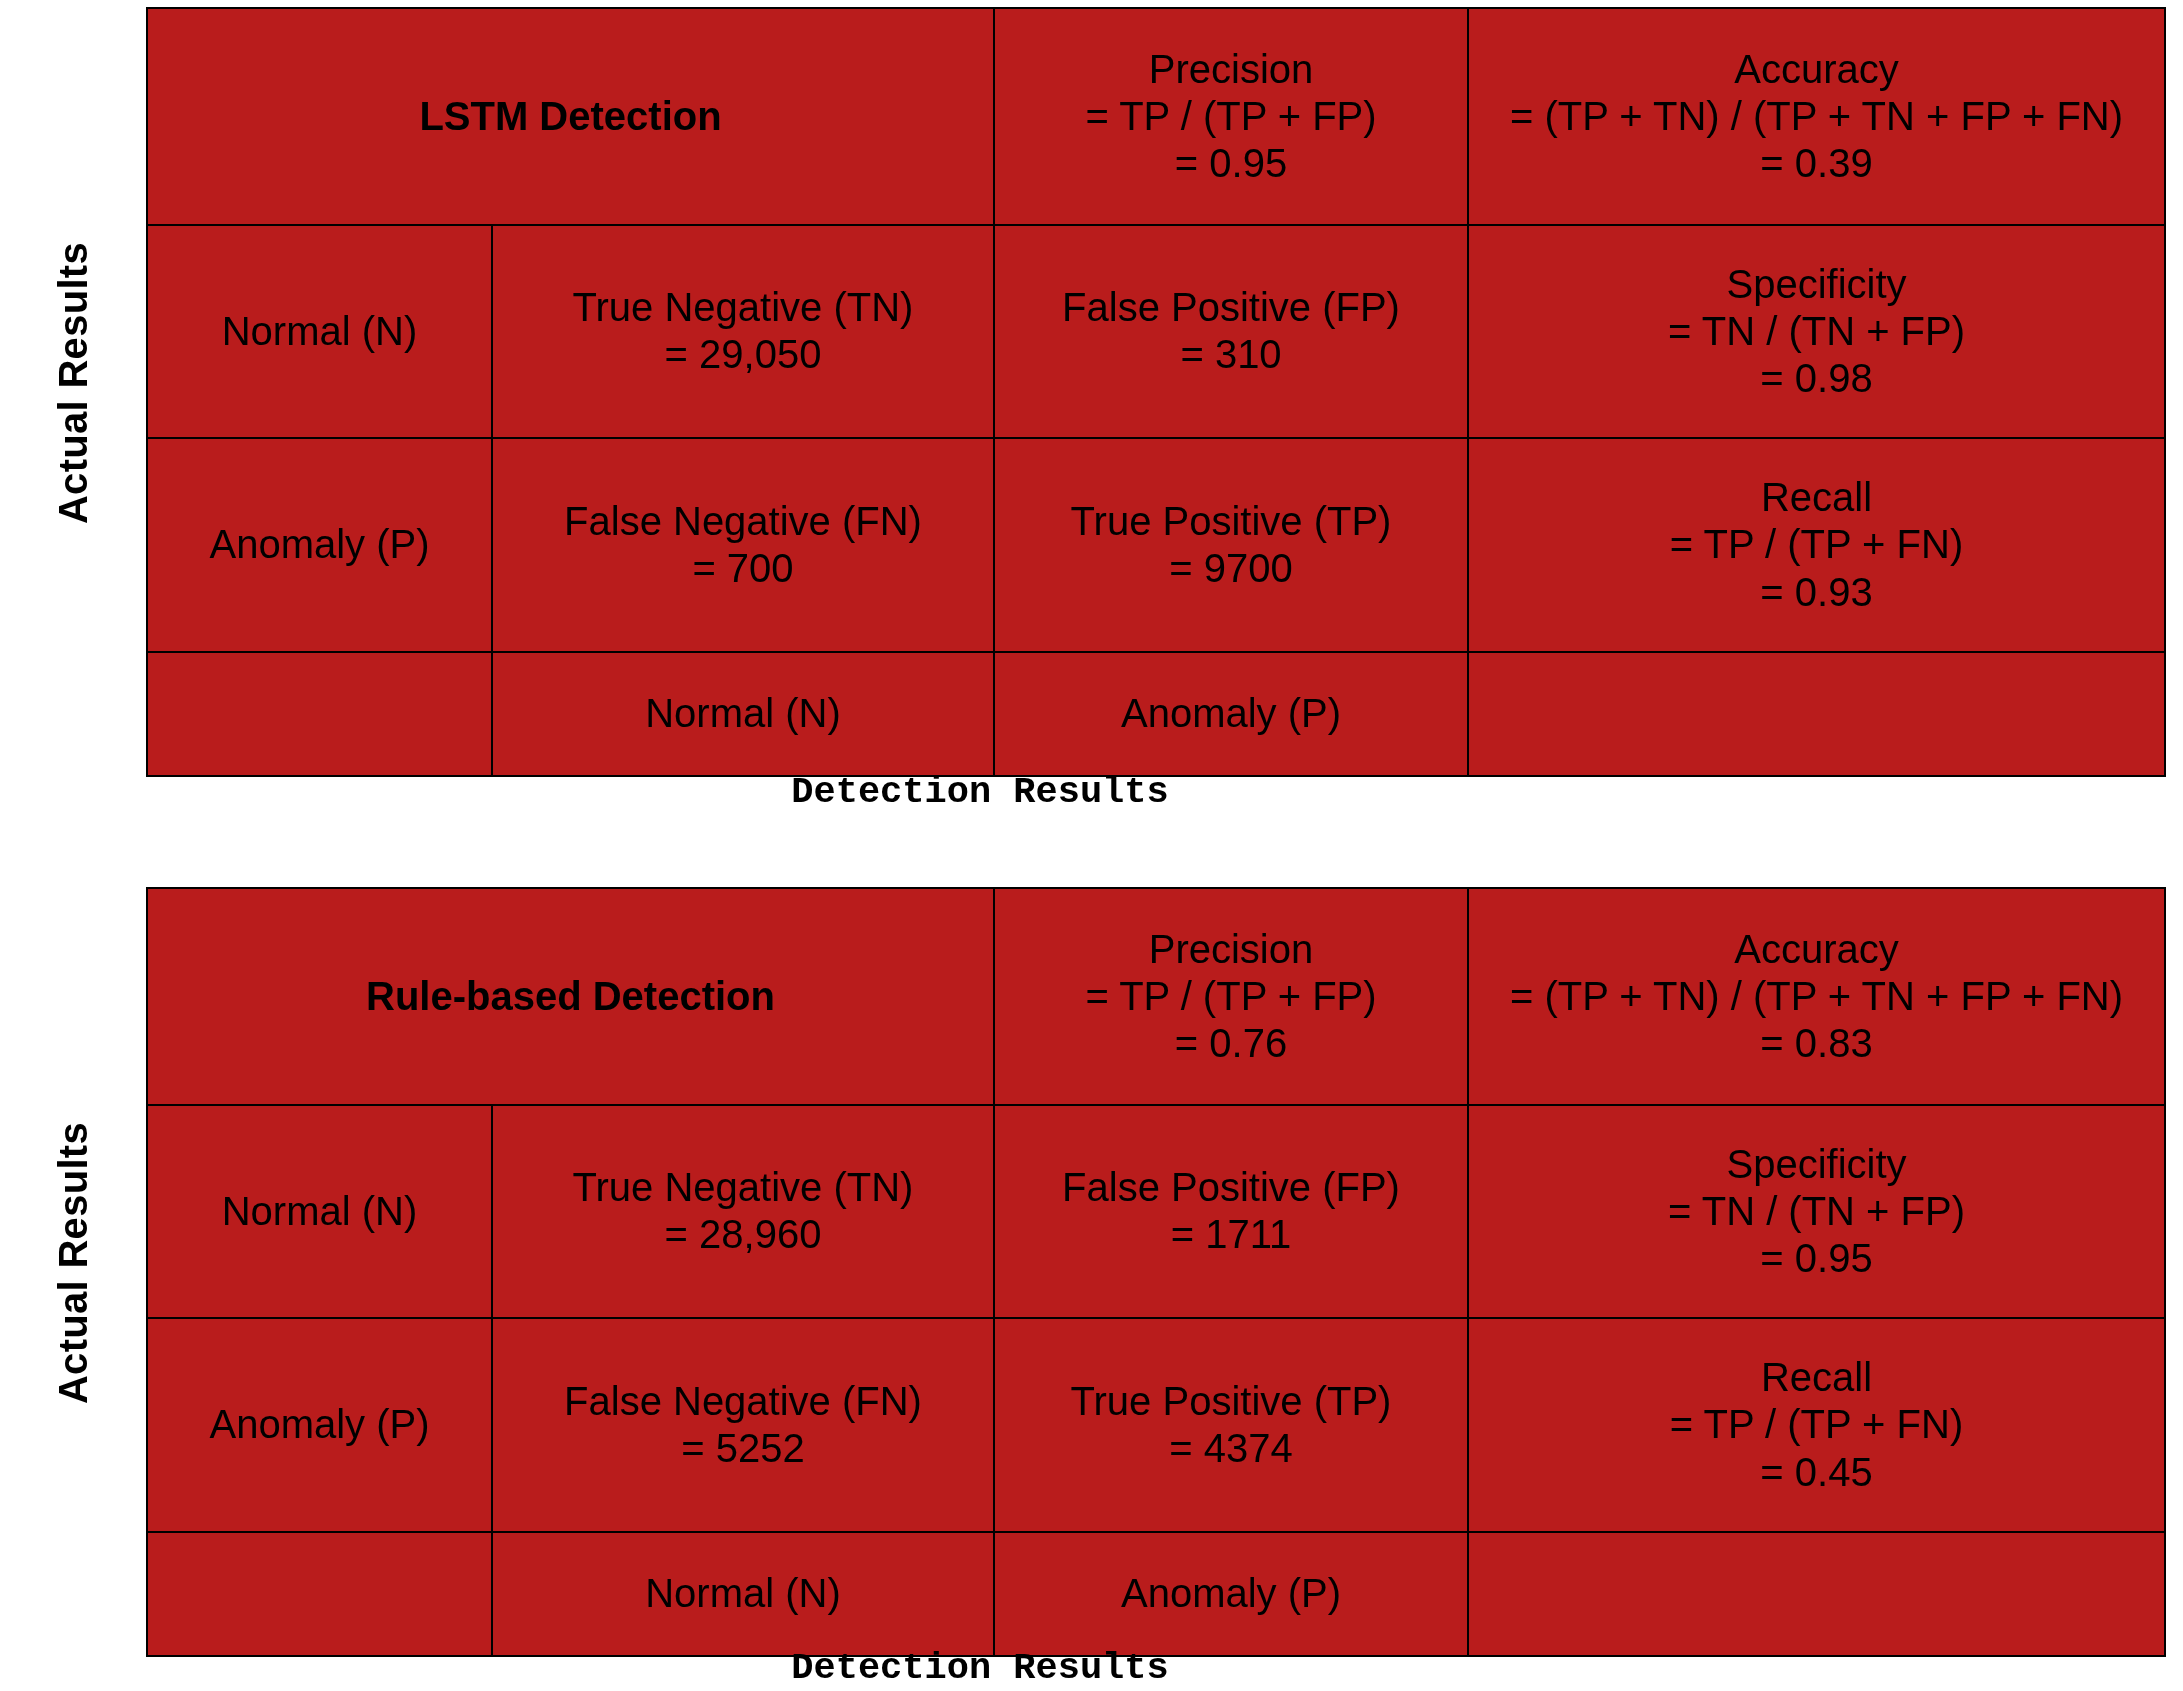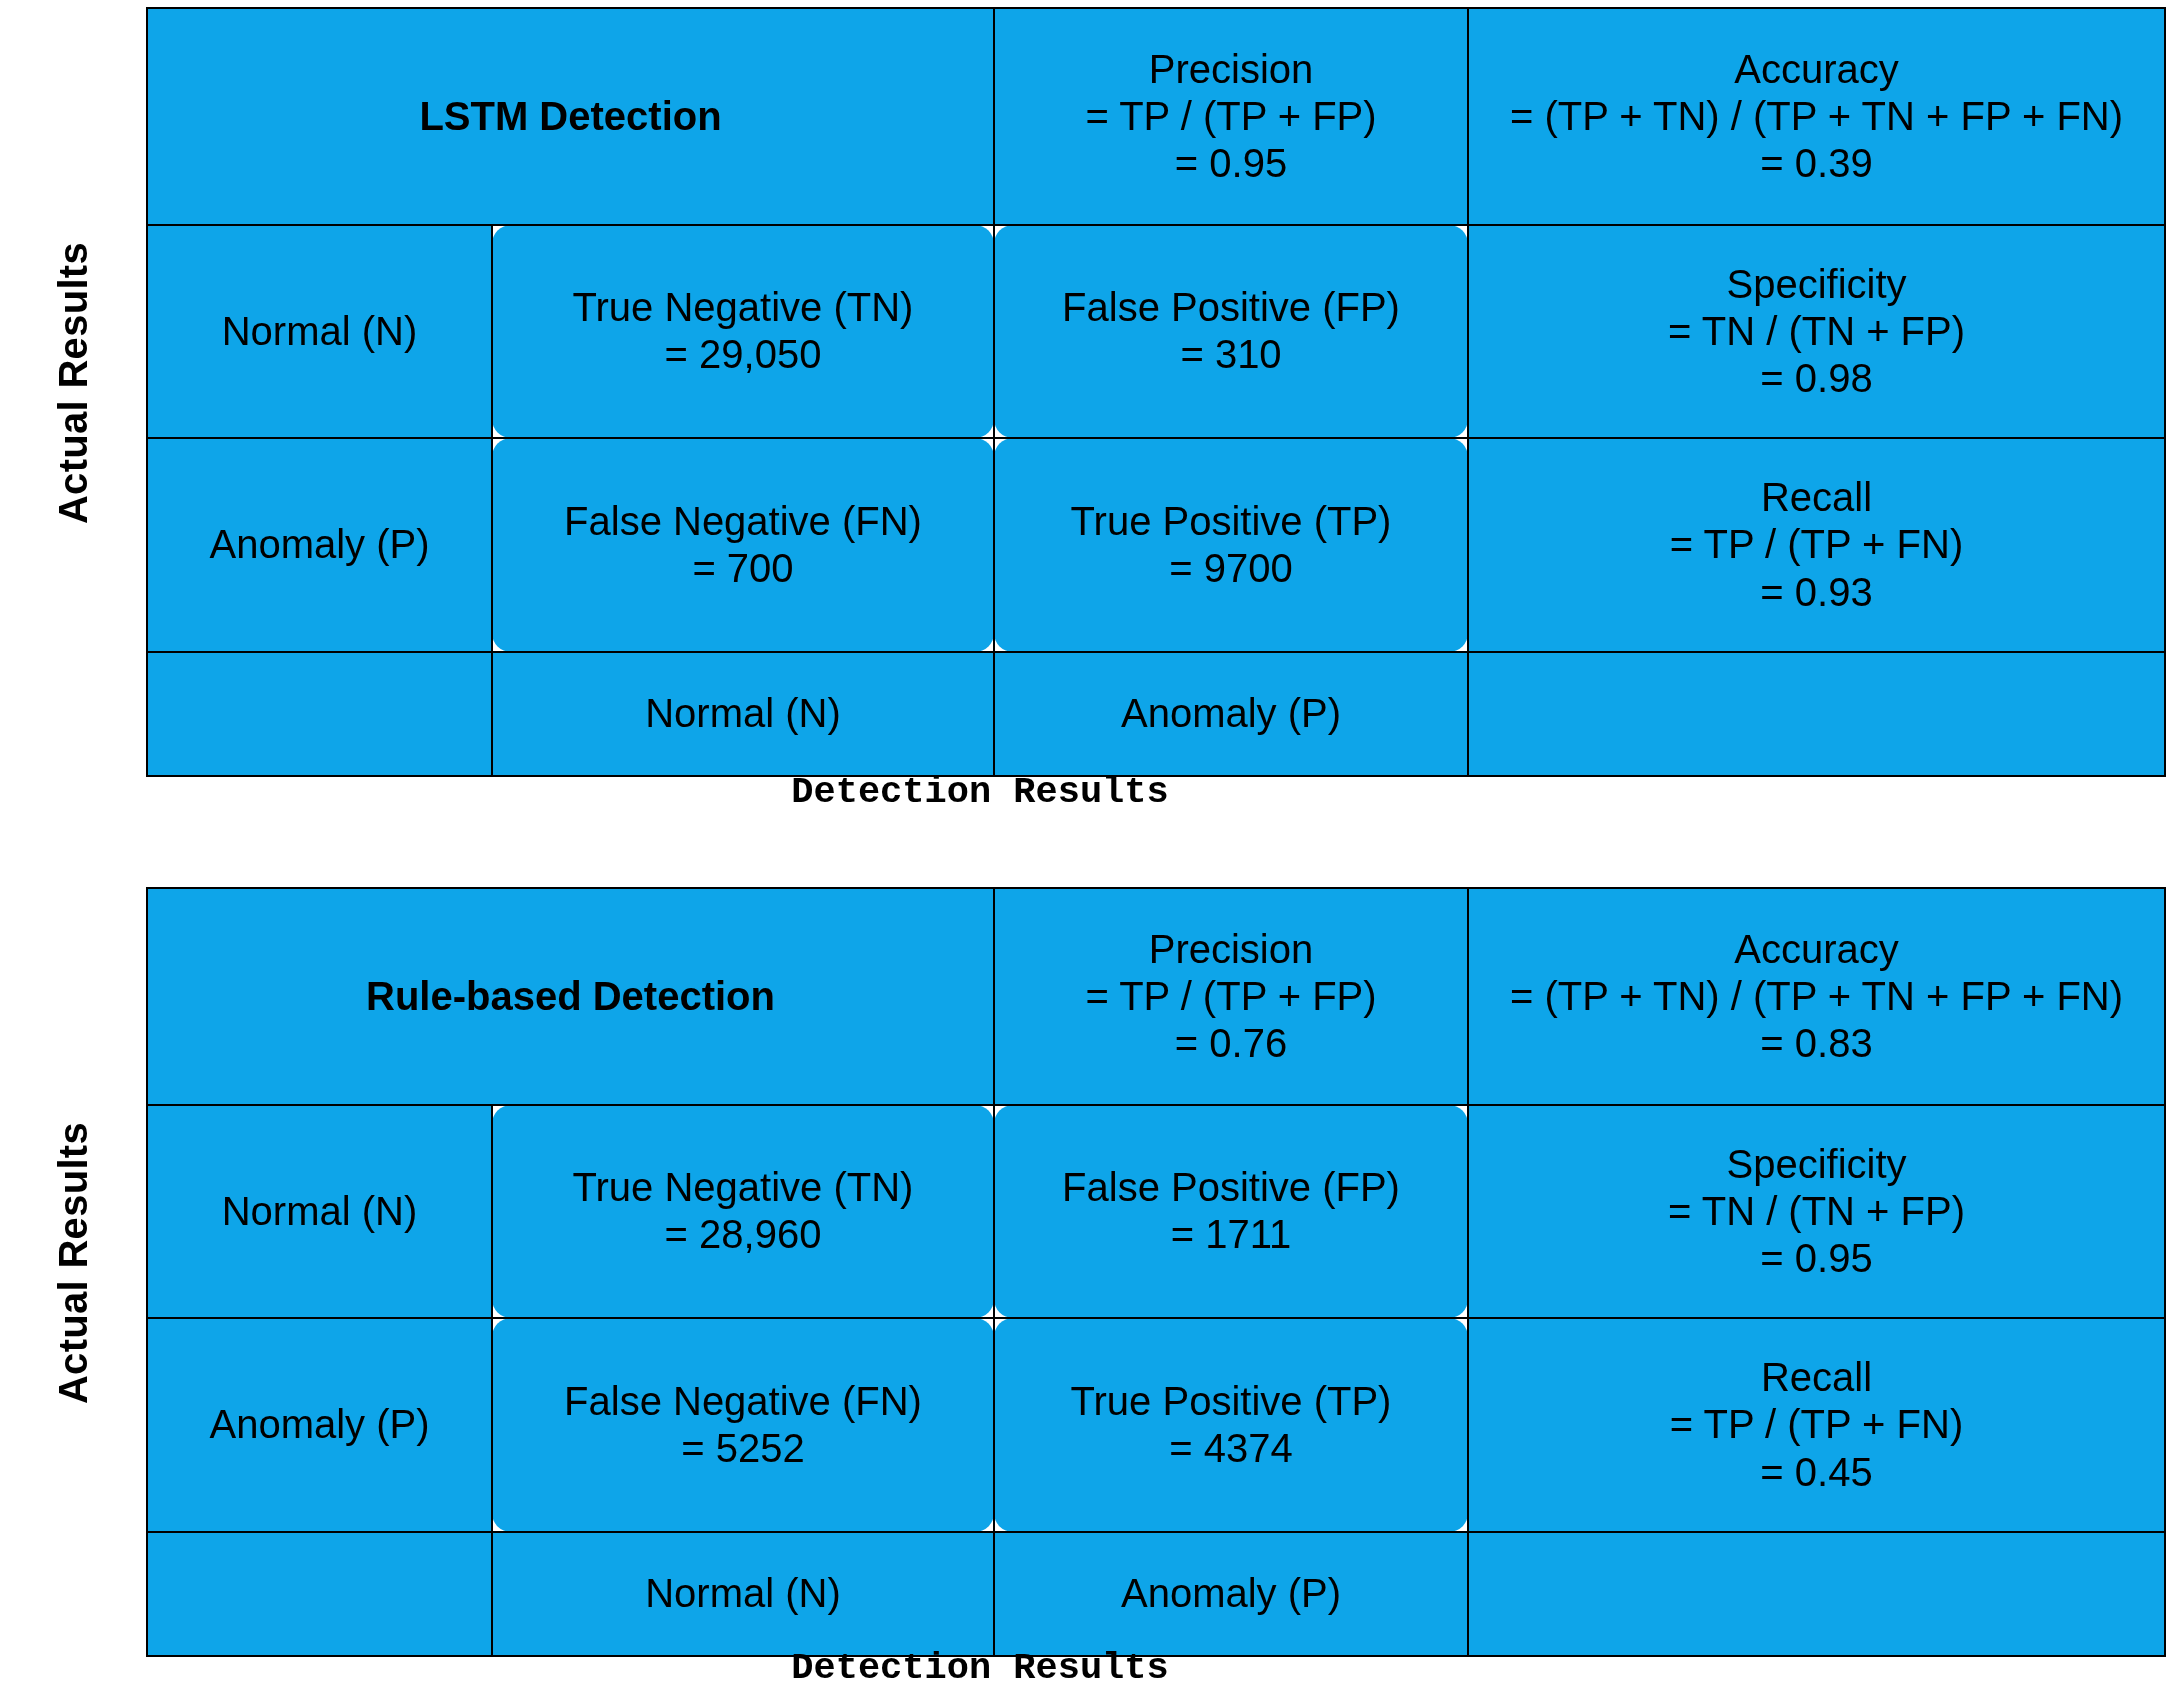--- a/index.html
+++ b/index.html
@@ -52,40 +52,39 @@
     border-collapse: collapse;
     table-layout: fixed;
   }
   table.cm td {
     border: 2.8px solid #000000;
     text-align: center;
     vertical-align: middle;
     font-size: 40px;
     line-height: 1.18;
     padding: 2.8px 7px;
-    background: #0ea5e9;
+    background: #b91c1c;
   }
   
   col.c1 { width: 345px; }
   col.c2 { width: 502px; }
   col.c3 { width: 474px; }
   col.c4 { width: 697px; }
 
   td.title-cell {
     font-weight: bold;
     font-size: 45px;
   }
   td.metric-cell {
     font-size: 36px;
     line-height: 1.30;
   }
   td.count-cell {
     font-size: 40px;
     line-height: 1.30;
-    border-radius: 19px;
   }
   td.blank-cell {
     border: none;
     background: transparent;
   }
   td.blank-right {
     border: none;
     background: transparent;
   }
   tr.head-row td { height: 209px; }

